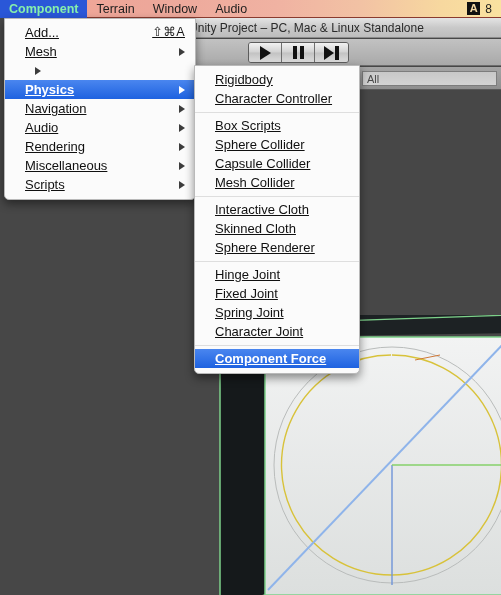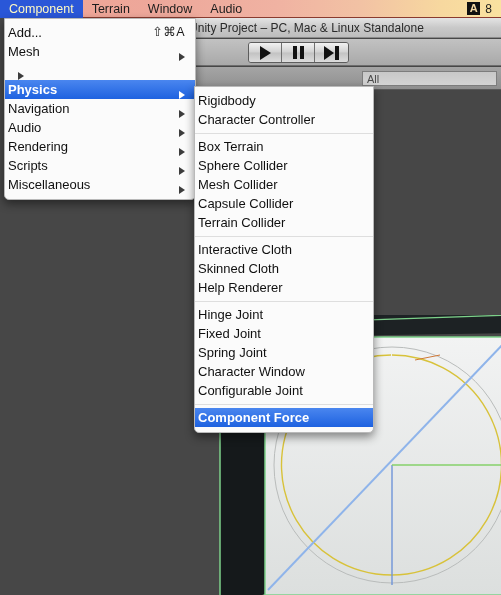--- a/index.html
+++ b/index.html
@@ -84,21 +84,21 @@
     border-bottom:1px solid #8a3b2f;
     display:flex; align-items:center;
     font-size:12.5px; color:#1d1d1d;
     z-index:40;
   }
   #menubar .mitem {
     height:18px; display:flex; align-items:center;
     padding:0 9px; white-space:nowrap;
   }
   #menubar .mitem.active {
-    background:#2a57d8; color:#fef9c3; font-weight:normal;
+    background:#2a57d8; color:#86efac; font-weight:bold;
   }
   #menubar .spacer { flex:1; }
   #menubar .status {
     display:flex; align-items:center; gap:5px; padding-right:9px; font-size:12px;
   }
   .glyph-a {
     display:inline-block; width:13px; height:13px;
     background:#111; color:#f5d9a4; font-size:11px; font-weight:bold;
     text-align:center; line-height:13px;
   }
@@ -108,28 +108,28 @@
     position:absolute;
     background:#fbfbfb;
     border:1px solid #b9b9b9;
     border-radius:0 0 5px 5px;
     box-shadow:0 4px 10px rgba(0,0,0,0.45);
     padding:4px 0 5px 0;
     font-size:13px; color:#101010;
     z-index:50;
   }
   #component-menu { left:4px; top:18px; width:192px; }
-  #physics-menu   { left:194px; top:86px; width:180px; }
+  #physics-menu   { left:194px; top:65px; width:166px; }
 
   .mrow {
     position:relative;
     height:19px; line-height:19px;
-    padding:0 10px 0 3px;
+    padding:0 10px 0 20px;
     white-space:nowrap;
-    display:flex; align-items:flex-end;
+    display:flex; align-items:center;text-decoration:underline;
   }
   .mrow .lbl { flex:1; }
   .mrow .sc { font-size:12.5px; color:#1a1a1a; letter-spacing:0.5px; padding-left:12px;}
   .mrow .arrow {
     width:0;height:0;
     border-left:6px solid #3c3c3c;
     border-top:4.5px solid transparent;
     border-bottom:4.5px solid transparent;
     margin-left:10px;
   }
@@ -243,75 +243,69 @@
     </div>
     <div class="mrow">
       <span class="lbl">Audio</span>
       <span class="arrow"></span>
     </div>
     <div class="mrow">
       <span class="lbl">Rendering</span>
       <span class="arrow"></span>
     </div>
     <div class="mrow">
+      <span class="lbl">Miscellaneous</span>
+      <span class="arrow"></span>
+    </div>
+    <div class="mrow">
       <span class="lbl">Scripts</span>
       <span class="arrow"></span>
     </div>
-    <div class="mrow">
-      <span class="lbl">Miscellaneous</span>
-      <span class="arrow"></span>
-    </div>
   </div>
 
 <div id="physics-menu" class="menu">
     <div class="mrow">
       <span class="lbl">Rigidbody</span>
     </div>
     <div class="mrow">
       <span class="lbl">Character Controller</span>
     </div>
     <div class="msep"></div>
     <div class="mrow">
-      <span class="lbl">Box Terrain</span>
+      <span class="lbl">Box Scripts</span>
     </div>
     <div class="mrow">
       <span class="lbl">Sphere Collider</span>
     </div>
     <div class="mrow">
+      <span class="lbl">Capsule Collider</span>
+    </div>
+    <div class="mrow">
       <span class="lbl">Mesh Collider</span>
     </div>
-    <div class="mrow">
-      <span class="lbl">Capsule Collider</span>
-    </div>
-    <div class="mrow">
-      <span class="lbl">Terrain Collider</span>
-    </div>
     <div class="msep"></div>
     <div class="mrow">
       <span class="lbl">Interactive Cloth</span>
     </div>
     <div class="mrow">
       <span class="lbl">Skinned Cloth</span>
     </div>
     <div class="mrow">
-      <span class="lbl">Help Renderer</span>
+      <span class="lbl">Sphere Renderer</span>
     </div>
     <div class="msep"></div>
     <div class="mrow">
       <span class="lbl">Hinge Joint</span>
     </div>
     <div class="mrow">
       <span class="lbl">Fixed Joint</span>
     </div>
     <div class="mrow">
       <span class="lbl">Spring Joint</span>
     </div>
     <div class="mrow">
-      <span class="lbl">Character Window</span>
-    </div>
-    <div class="mrow">
-      <span class="lbl">Configurable Joint</span>
+      <span class="lbl">Character Joint</span>
     </div>
     <div class="msep"></div>
     <div class="mrow sel">
       <span class="lbl">Component Force</span>
     </div>
   </div>
 
 </body></html>

